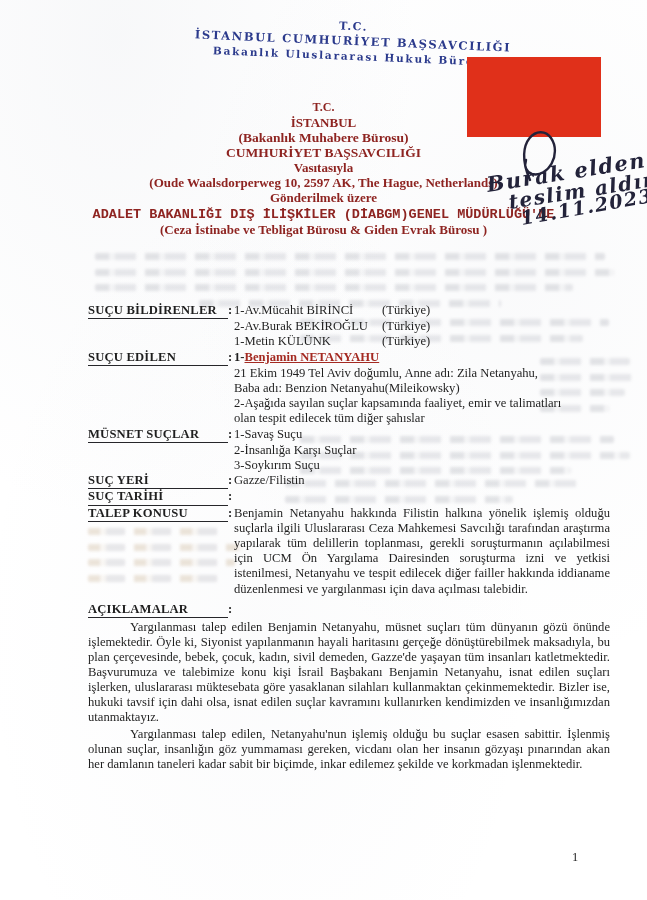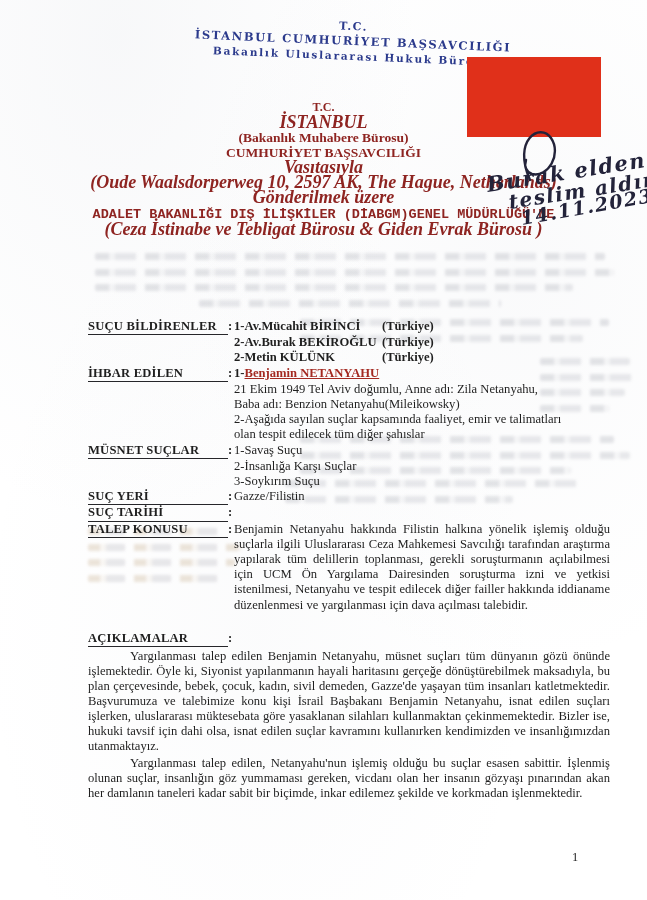--- a/index.html
+++ b/index.html
@@ -37,39 +37,39 @@
     fill:#23233a; letter-spacing:1.5px;
   }
 
   
   .doc-header {
     position:absolute; left:40px; top:100px; width:567px;
     text-align:center; color:#8e2421; font-weight:bold; z-index:2;
   }
   .doc-header div { line-height:15px; }
   .h-sm  { font-size:12px; }
-  .h-md  { font-size:18px;font-style:italic; }
+  .h-md  { font-size:13px; }
   .h-lg  { font-size:13.5px; }
   .h-gap { margin-top:2px;font-family:Liberation Mono, monospace; }
 
   
-  .fields { position:absolute; left:88px; top:319px; width:522px; z-index:2; font-size:12.6px; }
+  .fields { position:absolute; left:88px; top:303px; width:522px; z-index:2; font-size:12.6px; }
   .frow { display:flex; line-height:15.2px; align-items:baseline; }
   .lab { width:140px; flex:0 0 140px; font-weight:bold; letter-spacing:0.2px; }
   .lab.u { border-bottom:1.2px solid #26262a; }
   .colon { width:6px; flex:0 0 6px; font-weight:bold; }
   .val { flex:1; }
-  .val.split { display:flex;font-weight:bold; }
+  .val.split { display:flex; }
   .val .nm { width:148px; flex:0 0 148px; }
   .red-name { color:#a42a22; font-weight:bold;text-decoration:underline; }
   .pfx { font-weight:bold; }
   .para {
     flex:1; text-align:justify; line-height:15.2px;
   }
-  .explan { margin-top:18px; }
+  .explan { margin-top:5px; }
   .body-para {
     text-align:justify; text-indent:42px; line-height:15px; font-size:12.6px; margin-top:2px;
   }
   .body-para.second { }
 
   
   .page-num { position:absolute; left:572px; top:850px; font-size:12.5px; z-index:2; }
 
   
   .ghost { position:absolute; z-index:1; }
@@ -165,27 +165,27 @@
         <span class="colon"></span>
       <span class="val split">
         <span class="nm">2-Av.Burak BEKİROĞLU</span>
         <span>(Türkiye)</span>
       </span>
     </div>
     <div class="frow">
       <span class="lab"></span>
         <span class="colon"></span>
       <span class="val split">
-        <span class="nm">2-Metin KÜLÜNK</span>
+        <span class="nm">1-Metin KÜLÜNK</span>
         <span>(Türkiye)</span>
       </span>
     </div>
 
     <div class="frow">
-      <span class="lab u">İHBAR EDİLEN</span>
+      <span class="lab u">SUÇU EDİLEN</span>
       <span class="colon">:</span>
       <span class="val">
         <span class="pfx">1-</span><span class="red-name">Benjamin NETANYAHU</span>
       </span>
     </div>
     <div class="frow">
         <span class="lab"></span>
         <span class="colon"></span>
       <span class="val">21 Ekim 1949 Tel Aviv doğumlu, Anne adı: Zila Netanyahu,</span>
       </div>

